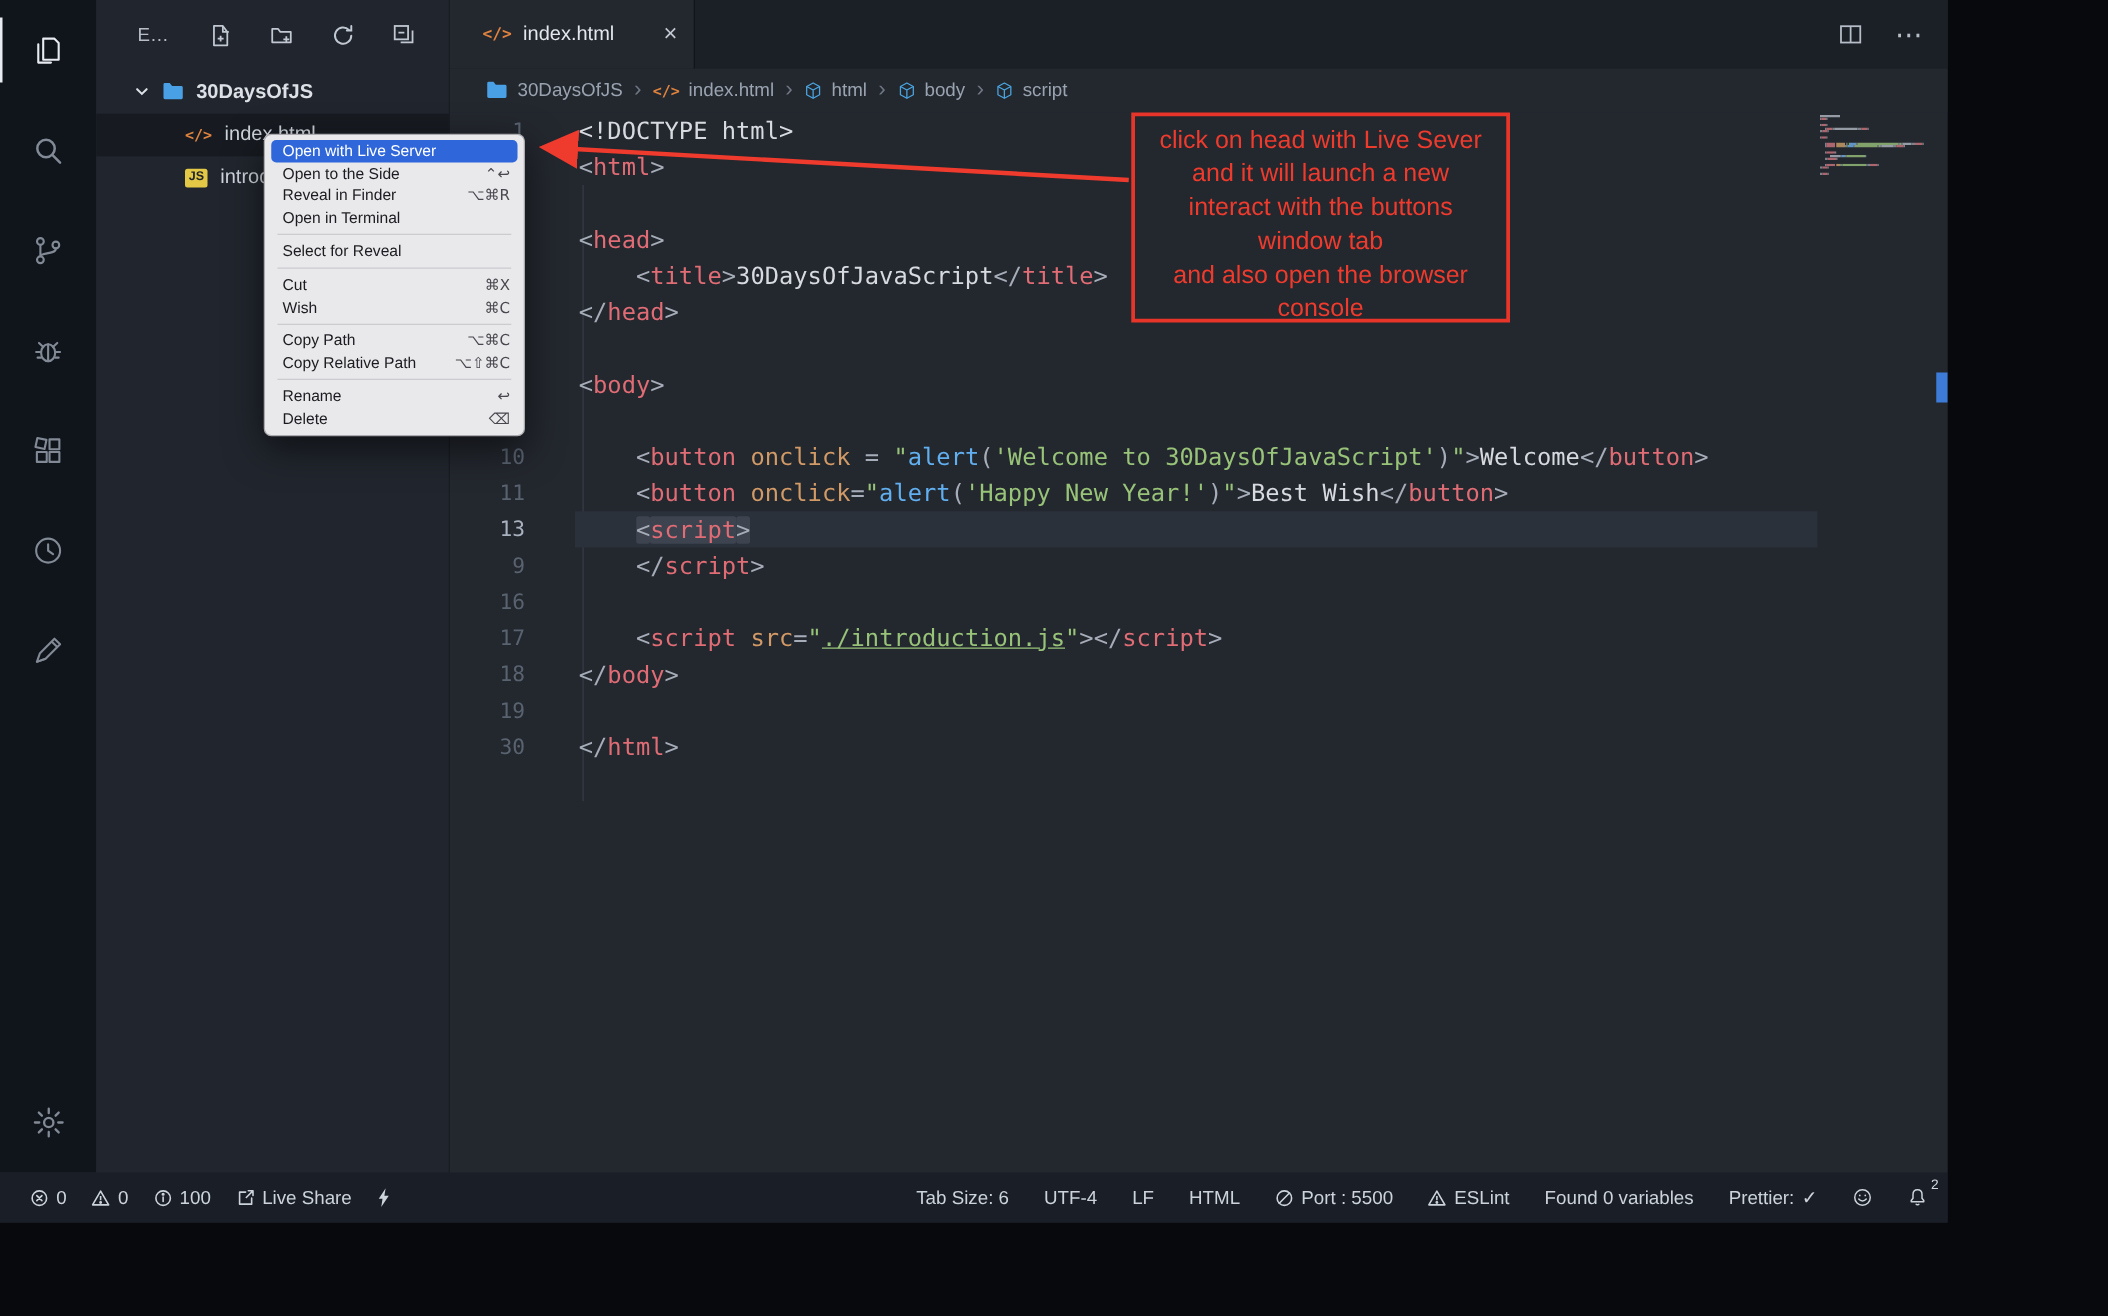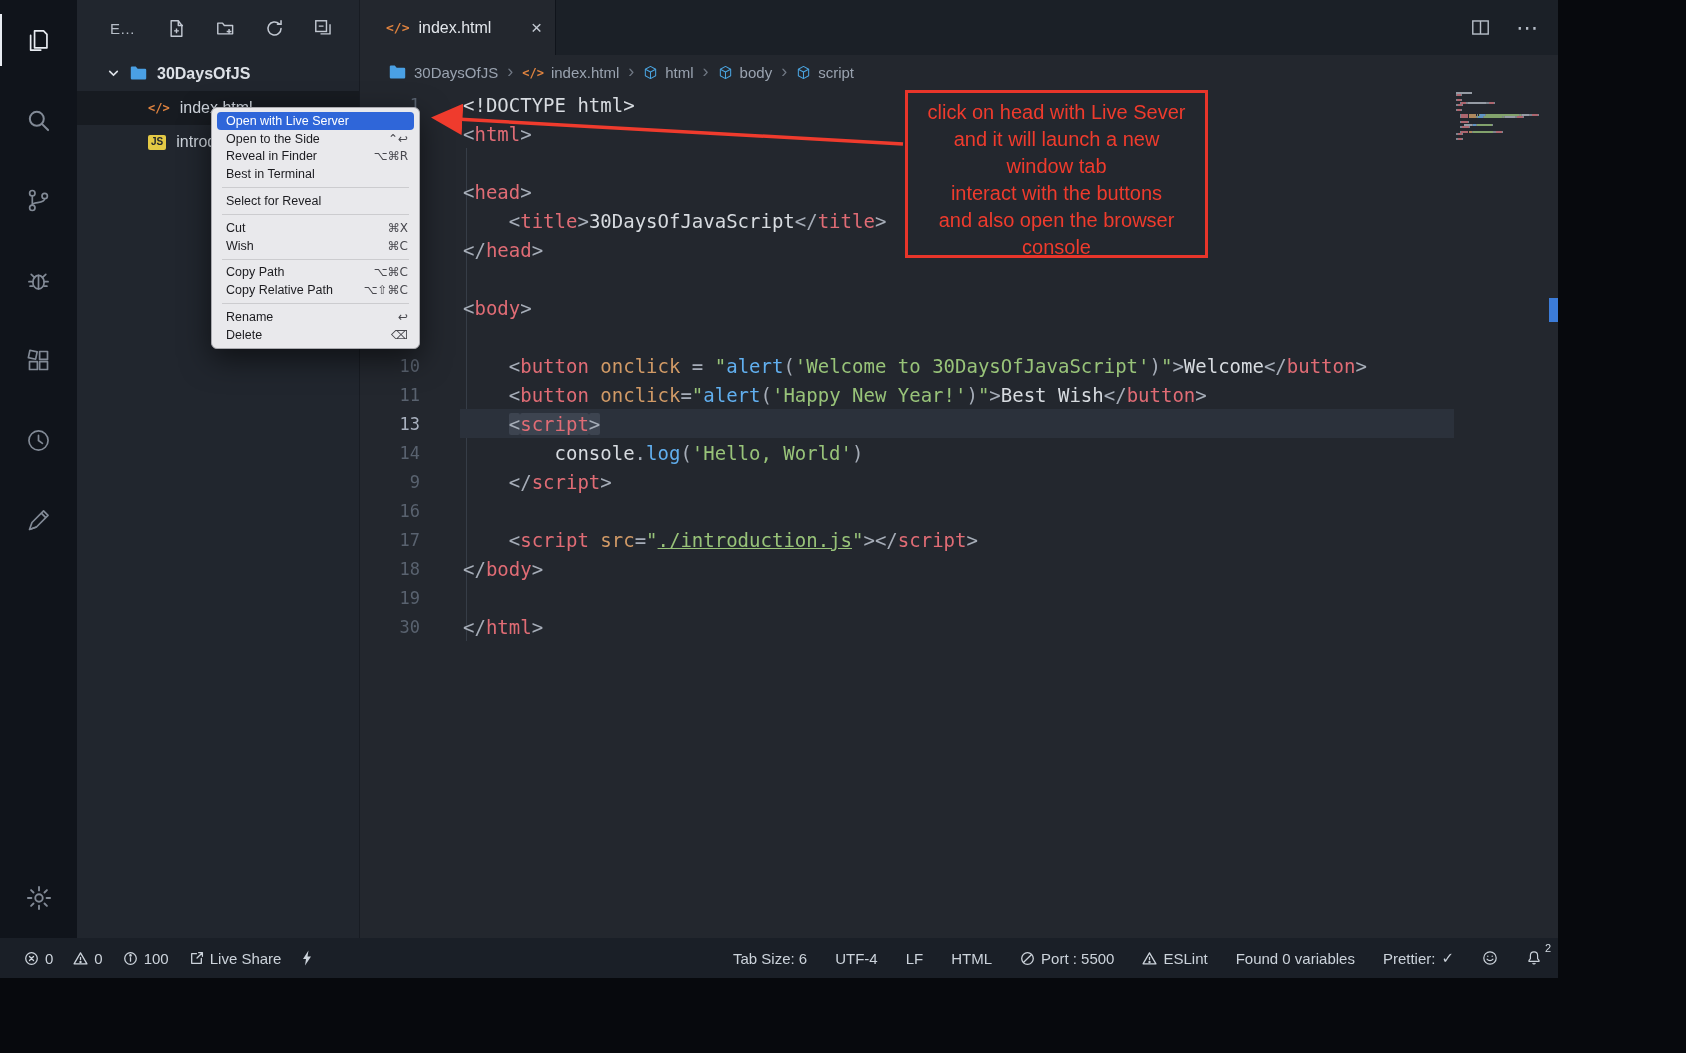--- a/index.html
+++ b/index.html
@@ -330,24 +330,20 @@
             </div>
             <div class="row">
               <span class="num">11</span>
               <span class="line"><span class="tk pl">    </span><span class="tk pu">&lt;</span><span class="tk tg">button</span><span class="tk pl"> </span><span class="tk at">onclick</span><span class="tk pu">=</span><span class="tk st">"</span><span class="tk fn">alert</span><span class="tk pu">(</span><span class="tk st">'Happy New Year!'</span><span class="tk pu">)</span><span class="tk st">"</span><span class="tk pu">&gt;</span><span class="tk pl">Best Wish</span><span class="tk pu">&lt;/</span><span class="tk tg">button</span><span class="tk pu">&gt;</span></span>
             </div>
             <div class="row cur">
               <span class="num">13</span>
               <span class="line"><span class="tk pl">    </span><span class="tk pu hl">&lt;</span><span class="tk tg hl">script</span><span class="tk pu hl">&gt;</span></span>
             </div>
             <div class="row">
-              <span class="num">14</span>
-              <span class="line"><span class="tk pl">        </span><span class="tk pl">console</span><span class="tk pu">.</span><span class="tk fn">log</span><span class="tk pu">(</span><span class="tk st">'Hello, World'</span><span class="tk pu">)</span></span>
-            </div>
-            <div class="row">
               <span class="num">9</span>
               <span class="line"><span class="tk pl">    </span><span class="tk pu">&lt;/</span><span class="tk tg">script</span><span class="tk pu">&gt;</span></span>
             </div>
             <div class="row">
               <span class="num">16</span>
               <span class="line"></span>
             </div>
             <div class="row">
               <span class="num">17</span>
               <span class="line"><span class="tk pl">    </span><span class="tk pu">&lt;</span><span class="tk tg">script</span><span class="tk pl"> </span><span class="tk at">src</span><span class="tk pu">=</span><span class="tk st">"</span><span class="tk st ln">./introduction.js</span><span class="tk st">"</span><span class="tk pu">&gt;</span><span class="tk pu">&lt;/</span><span class="tk tg">script</span><span class="tk pu">&gt;</span></span>
@@ -614,21 +610,21 @@
       </div>
       <div class="mi">
         <span class="lbl">Open to the Side</span>
         <span class="sc">⌃↩</span>
       </div>
       <div class="mi">
         <span class="lbl">Reveal in Finder</span>
         <span class="sc">⌥⌘R</span>
       </div>
       <div class="mi">
-        <span class="lbl">Best in Terminal</span>
+        <span class="lbl">Open in Terminal</span>
       </div>
       <div class="msep"></div>
       <div class="mi">
         <span class="lbl">Select for Reveal</span>
       </div>
       <div class="msep"></div>
       <div class="mi">
         <span class="lbl">Cut</span>
         <span class="sc">⌘X</span>
       </div>
@@ -661,18 +657,18 @@
       <marker id="ah" markerWidth="10" markerHeight="9" refX="7" refY="4.5" orient="auto">
         <path d="M0 0 L9 4.5 L0 9 z" fill="#ef3b2d"></path>
       </marker>
     </defs>
     <path d="M903 144 L438 118" stroke="#ef3b2d" stroke-width="3.5" fill="none" marker-end="url(#ah)"></path>
   </svg>
 
   <div class="note" id="note">
       <div class="note-line">click on head with Live Sever</div>
       <div class="note-line">and it will launch a new</div>
+      <div class="note-line">interact with the buttons</div>
       <div class="note-line">window tab</div>
-      <div class="note-line">interact with the buttons</div>
       <div class="note-line">and also open the browser</div>
       <div class="note-line">console</div>
     </div>
 </div>
 
 </body></html>

